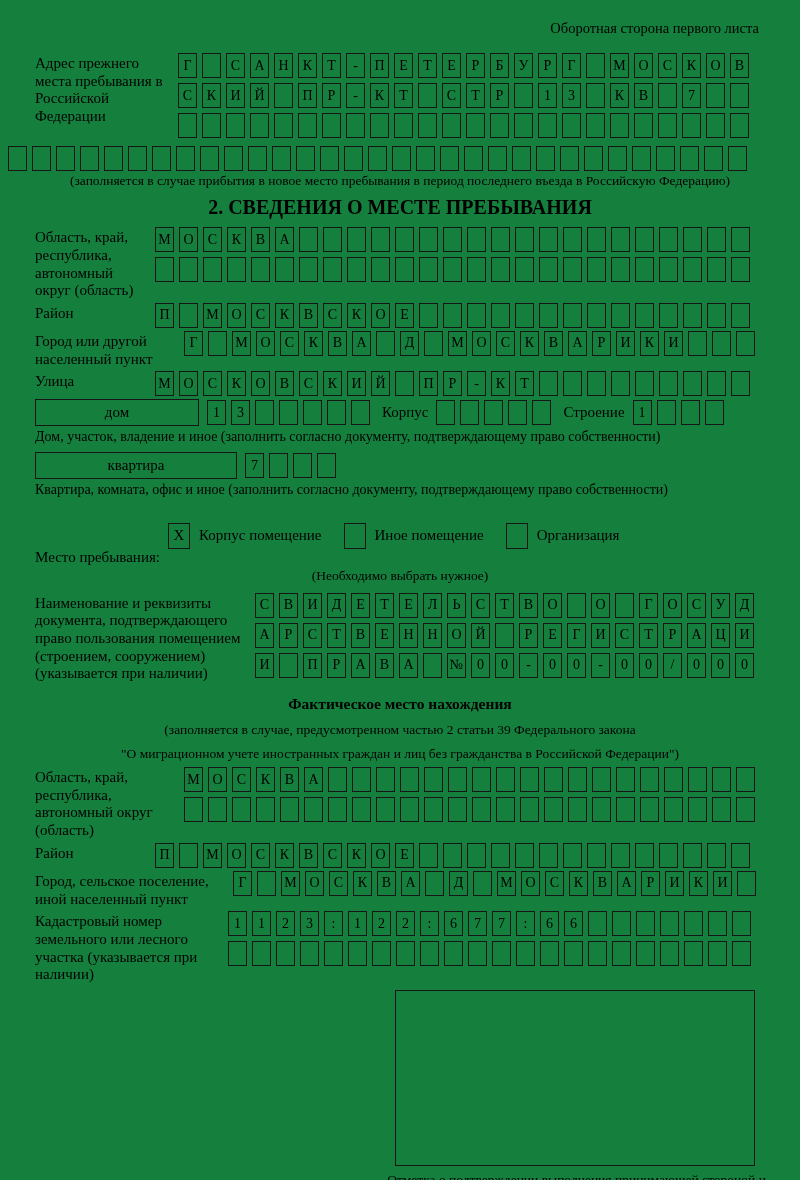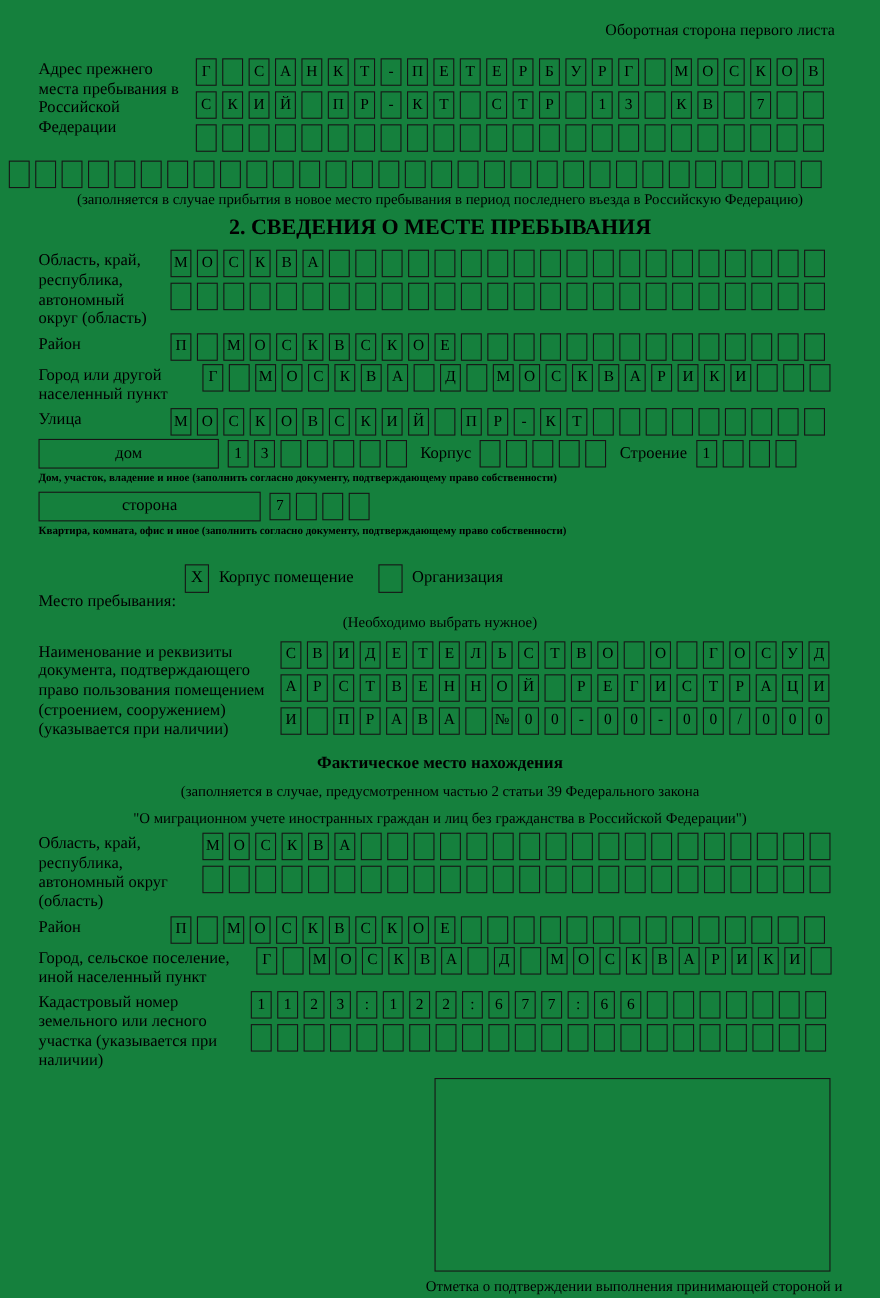--- a/index.html
+++ b/index.html
@@ -24,21 +24,21 @@
   .fullrow{margin:1px 0 2px -27px;}
   .note{font-size:13.5px;line-height:1.2;}
   .center{text-align:center;}
   .h2{font-weight:bold;font-size:20px;text-align:center;margin:7px 0 8px 0;}
   .h3{font-weight:bold;font-size:15.5px;text-align:center;margin:12px 0 7px 0;}
   .inline-row{display:flex;align-items:center;margin-bottom:3px;}
   .bigbox{box-sizing:border-box;border:1.6px solid #161616;height:27px;display:flex;align-items:center;justify-content:center;font-size:15px;}
   .bb-dom{width:164px;} .bb-kv{width:202px;}
   .gap8{margin-left:8px;}
   .ilabel{font-size:15px;margin:0 8px 0 12px;}
-  .caption{font-size:10px;margin:1px 0 7px 0;font-weight:bold;}
+  .caption{font-size:14px;margin:1px 0 7px 0;}
   .mesto-row{display:flex;align-items:center;font-size:15px;margin:4px 0 2px 0;}
   .opt{display:flex;align-items:center;}
   .opt .cell{margin:0 9px 0 0;}
   .opt-label{margin-right:22px;}
   .mesto-label{margin-right:8px;margin-top:44px;}
   .subnote{margin:2px 0 8px 0;}
   .fact-note{font-size:13.5px;text-align:center;line-height:1.45;margin-bottom:4px;}
   .stamp-box{margin:6px 0 0 360px;width:360px;height:176px;box-sizing:border-box;border:1.7px solid #161616;}
   .stamp-note{margin:4px 0 0 343px;width:397px;text-align:center;font-size:13.5px;line-height:1.45;}
 </style>
@@ -347,36 +347,40 @@
         <span class="cell">1</span>
         <span class="cell"></span>
         <span class="cell"></span>
         <span class="cell"></span>
       </div>
   </div>
   <div class="caption">Дом, участок, владение и иное (заполнить согласно документу, подтверждающему право собственности)</div>
 
   <div class="inline-row">
     <div class="bigbox bb-kv">
-      <span>сторона</span>
+      <span>квартира</span>
     </div>
     <div class="boxes gap8">
         <span class="cell">7</span>
         <span class="cell"></span>
         <span class="cell"></span>
         <span class="cell"></span>
       </div>
   </div>
   <div class="caption">Квартира, комната, офис и иное (заполнить согласно документу, подтверждающему право собственности)</div>
 
   <div class="mesto-row">
     <span class="mesto-label">Место пребывания:</span>
     <span class="opt">
       <span class="cell lg">X</span>
       <span class="opt-label">Корпус помещение</span>
+    </span>
+    <span class="opt">
+      <span class="cell lg"></span>
+      <span class="opt-label">Иное помещение</span>
     </span>
     <span class="opt">
       <span class="cell lg"></span>
       <span class="opt-label">Организация</span>
     </span>
   </div>
   <div class="note center subnote">(Необходимо выбрать нужное)</div>
 
   <div class="field">
     <div class="label w220">Наименование и реквизиты документа, подтверждающего право пользования помещением (строением, сооружением) (указывается при наличии)</div>

